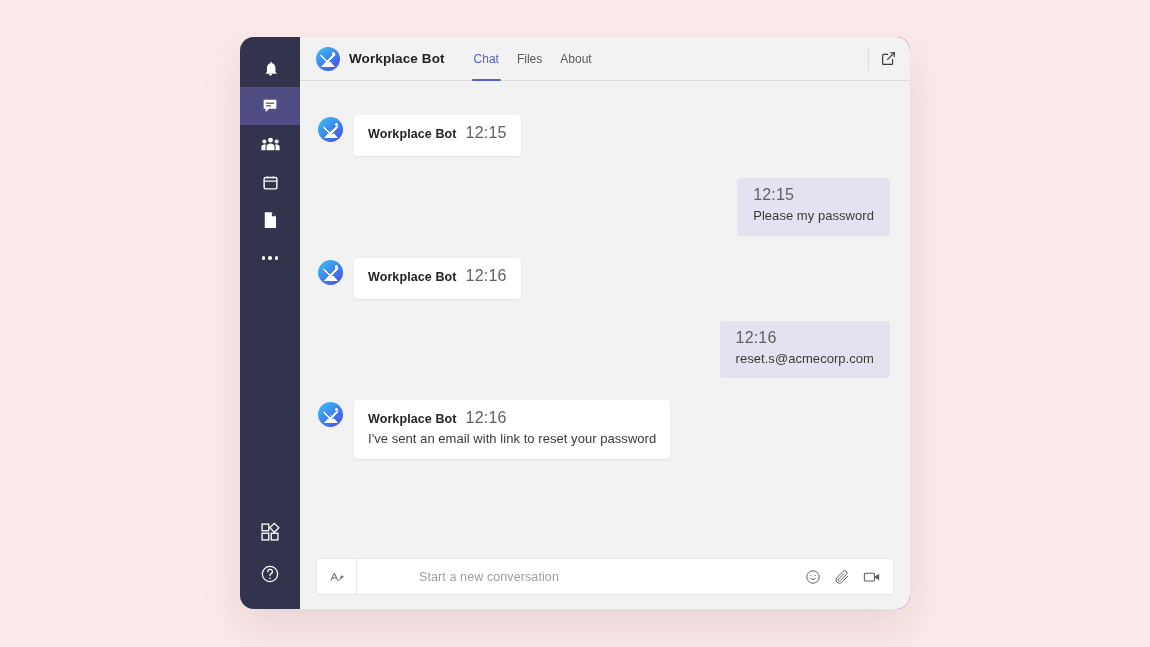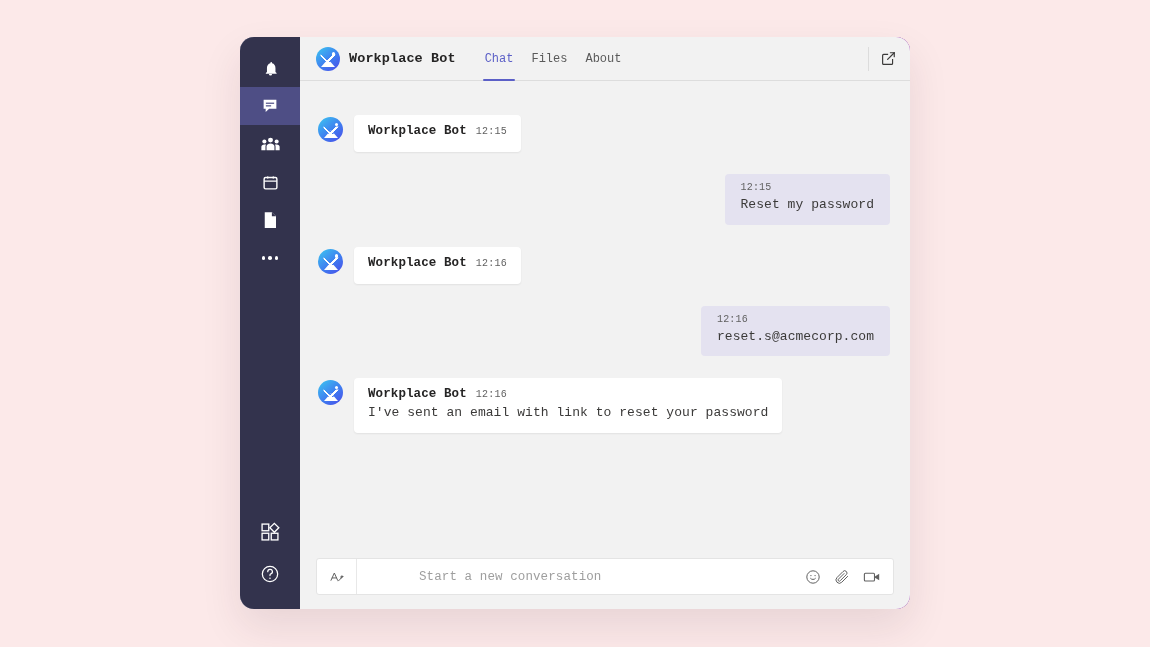--- a/index.html
+++ b/index.html
@@ -135,21 +135,20 @@
   .dots { display: flex; gap: 3px; }
   .dots i { width: 3.5px; height: 3.5px; background: #fff; border-radius: 50%; display: block; }
 
   
   .content {
     flex: 1;
     min-width: 0;
     display: flex;
     flex-direction: column;
     background: #a21caf;
-    font-family: Liberation Mono, monospace;
   }
 
   
   .app-header {
     height: 44px;
     flex: 0 0 44px;
     background: #f2f2f2;
     display: flex;
     align-items: center;
     padding: 0 0 0 16px;
@@ -278,21 +277,21 @@
     margin-right: 2px;
   }
   .meta { display: flex; align-items: baseline; margin-bottom: 3px; }
   .sender {
     font-size: 12.5px;
     font-weight: 700;
     color: #252424;
     letter-spacing: .1px;
   }
   .time {
-    font-size: 10px;
+    font-size: 16px;
     color: #616161;
     margin-left: 9px;
     letter-spacing: .2px;
   }
   .bubble.user .time { margin-left: 0; }
   .text {
     font-size: 13px;
     color: #3b3a39;
     line-height: 1.35;
     letter-spacing: .05px;
@@ -468,21 +467,21 @@
               <span class="time">12:15</span>
             </div>
           </div>
         </div>
 
         <div class="msg-row user">
           <div class="bubble user">
             <div class="meta">
               <span class="time">12:15</span>
             </div>
-            <div class="text">Reset my password</div>
+            <div class="text">Please my password</div>
           </div>
         </div>
 
         <div class="msg-row bot">
           <div class="msg-avatar bot-avatar">
             <span class="peak"></span>
             <span class="notch"></span>
             <span class="dot"></span>
           </div>
           <div class="bubble">

